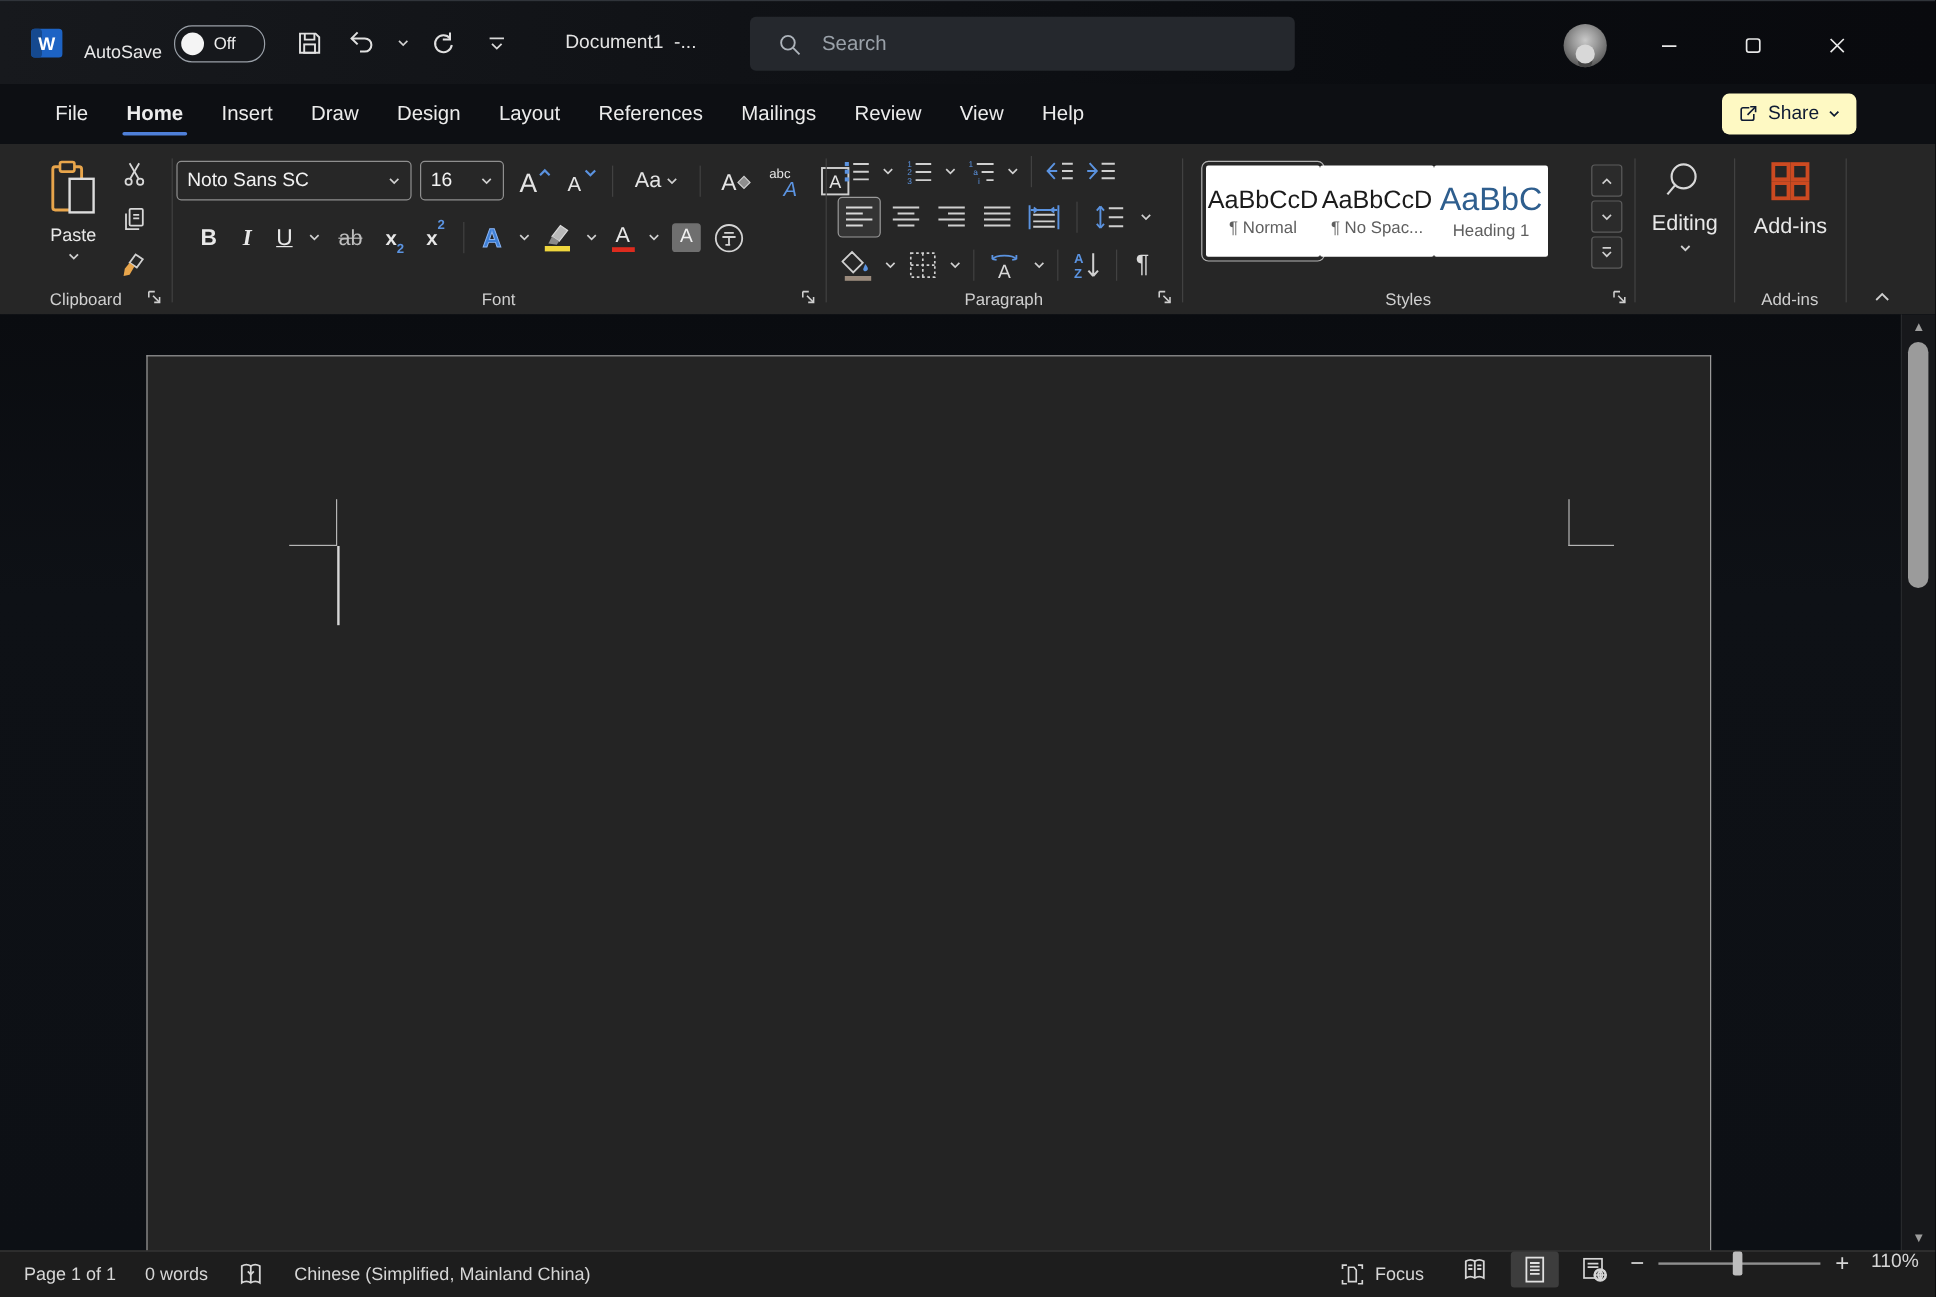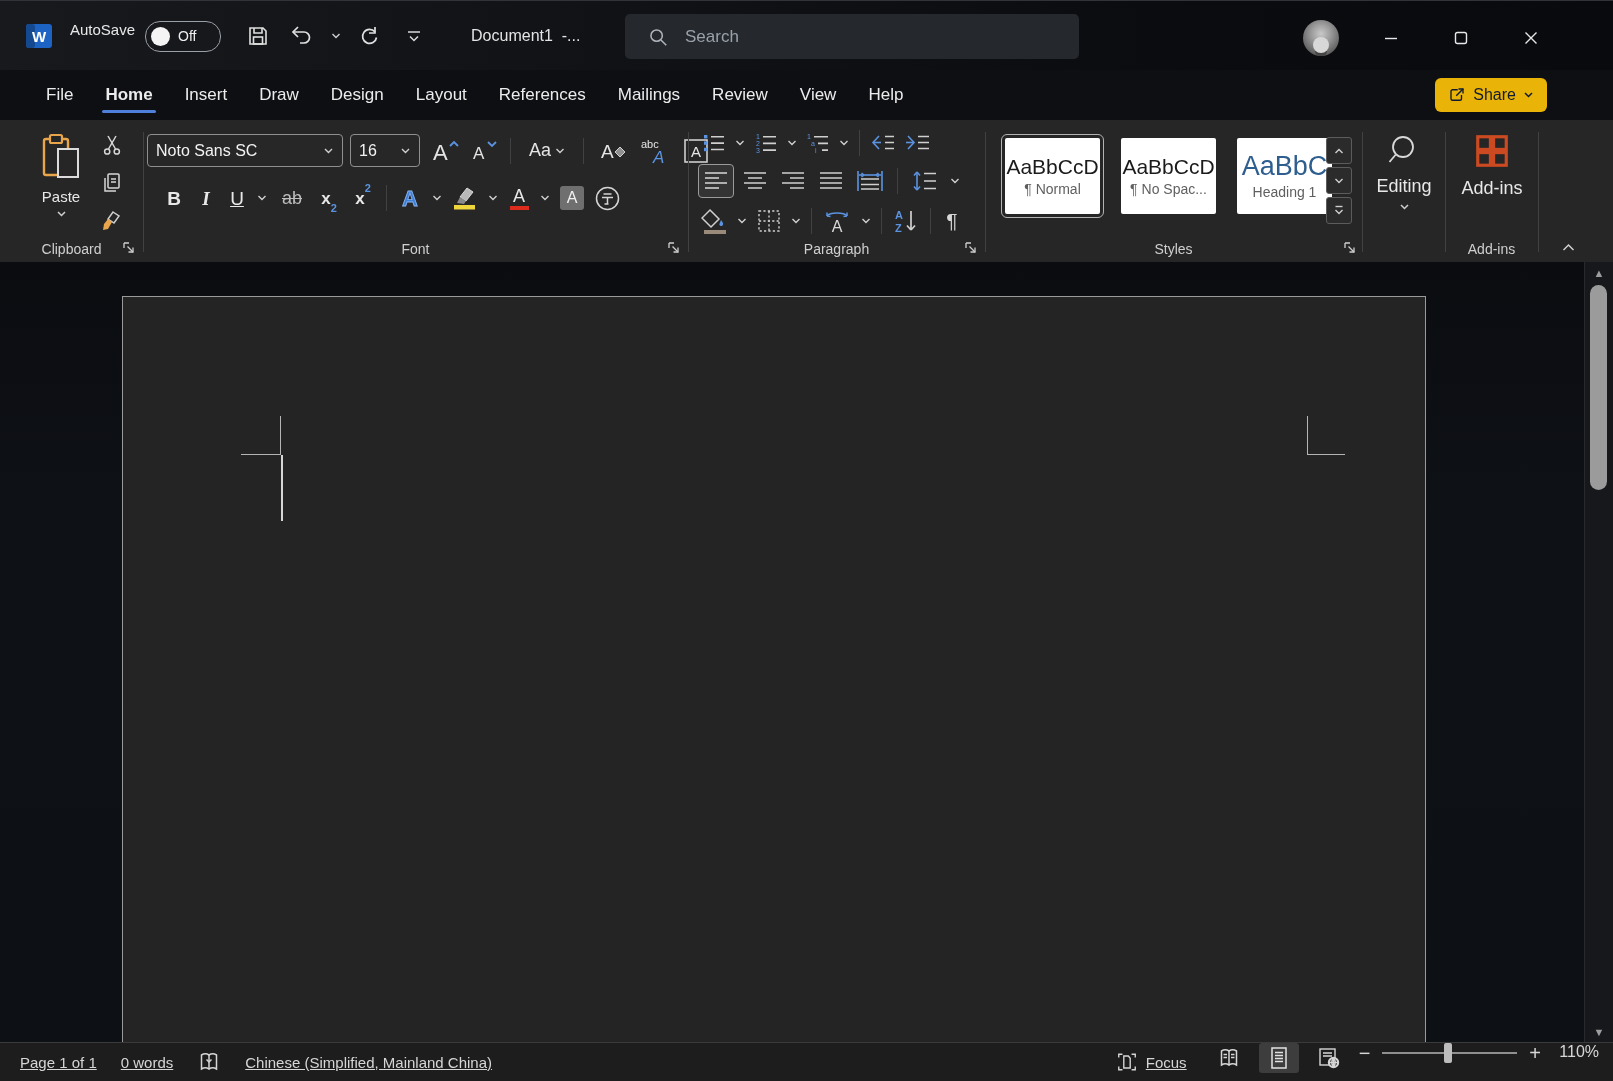--- a/index.html
+++ b/index.html
@@ -3,40 +3,40 @@
 <meta charset="utf-8">
 <style>
   html,body{margin:0;padding:0;background:#000;}
   .app{position:relative;width:1613px;height:1081px;background:#0d1014;font-family:"Liberation Sans",sans-serif;color:#e6e6e6;overflow:hidden;}
   svg{display:block;}
   
   .titlebar{position:absolute;top:0;left:0;right:0;height:70px;
     background:linear-gradient(90deg,#17191d 0%,#101216 38%,#0a0c10 72%,#090a0e 100%);
     border-top:1px solid #30343a;display:flex;align-items:center;}
   .tb-left{display:flex;align-items:center;margin-left:24px;gap:16px;}
-  .autosave{display:flex;align-items:flex-start;gap:10px;font-size:15px;color:#e8e8e8;}
+  .autosave{display:flex;align-items:flex-end;gap:10px;font-size:15px;color:#e8e8e8;}
   .toggle{width:64px;height:29px;border:1px solid #9aa0a8;border-radius:15px;background:#16181c;display:flex;align-items:center;padding:0 5px;gap:8px;cursor:pointer;}
   .knob{width:19px;height:19px;border-radius:50%;background:#f4f4f4;}
   .toggle-label{font-size:14px;color:#eee;}
   .qat{display:flex;align-items:center;gap:14px;margin-left:6px;}
   .qat-btn{width:30px;height:30px;display:flex;align-items:center;justify-content:center;border-radius:4px;}
   .doc-title{margin-left:26px;font-size:16px;color:#e4e4e4;white-space:pre;}
   .searchbox{position:absolute;left:625px;top:13px;width:432px;height:45px;background:#25282d;border-radius:5px;display:flex;align-items:center;padding-left:22px;gap:14px;}
   .searchbox input{background:transparent;border:none;outline:none;color:#cfd3d8;font-size:17px;font-family:"Liberation Sans",sans-serif;width:320px;}
   .searchbox input::placeholder{color:#9aa1a9;}
   .avatar{position:absolute;left:1303px;top:19px;width:36px;height:36px;border-radius:50%;
     background:radial-gradient(circle at 50% 38%,#c9c9c9 0%,#9a9a9a 35%,#5d5d5d 75%,#3c3c3c 100%);overflow:hidden;}
   .avatar::after{content:"";position:absolute;left:10px;top:17px;width:16px;height:16px;border-radius:50%;background:#d8d8d8;box-shadow:0 6px 0 -2px #444;}
   .winbtn{position:absolute;top:21px;width:46px;height:32px;display:flex;align-items:center;justify-content:center;}
   
   .tabrow{position:absolute;top:70px;left:0;right:0;height:50px;background:#0d0f13;display:flex;align-items:stretch;padding-left:30px;}
   .tab{position:relative;display:flex;align-items:center;padding:0 16px;font-size:17px;color:#ececec;cursor:pointer;}
   .tab.active{font-weight:bold;}
   .tab-underline{position:absolute;left:13px;right:13px;bottom:7px;height:3.5px;border-radius:2px;background:#4f80d9;}
-  .share-btn{position:absolute;right:66px;top:8px;height:34px;padding:0 13px;background:#eab308;border-radius:6px;display:flex;align-items:center;gap:7px;color:#0f1b33;font-size:16px;cursor:pointer;}
+  .share-btn{position:absolute;right:66px;top:8px;height:34px;padding:0 13px;background:#fef9c3;border-radius:6px;display:flex;align-items:center;gap:7px;color:#0f1b33;font-size:16px;cursor:pointer;}
   
   .ribbon{position:absolute;top:120px;left:0;right:0;height:142px;background:#262626;}
   .group{position:absolute;top:0;height:142px;}
   .group-label{position:absolute;left:0;right:0;bottom:5px;text-align:center;font-size:14px;color:#cfcfcf;}
   .vsep{position:absolute;top:12px;bottom:10px;width:1px;background:#414141;}
   .launcher{position:absolute;bottom:6px;width:17px;height:16px;display:flex;align-items:center;justify-content:center;cursor:pointer;}
   .rrow{position:absolute;display:flex;align-items:center;}
   .rbtn{display:inline-flex;align-items:center;justify-content:center;border-radius:4px;cursor:pointer;color:#e2e2e2;}
   .rbtn.sel{border:1px solid #9a9a9a;background:#343434;}
   .chev{flex:0 0 auto;cursor:pointer;}
@@ -64,21 +64,21 @@
   
   .canvas{position:absolute;top:262px;left:0;right:0;bottom:38px;background:linear-gradient(180deg,#0a0c10 0%,#0e1116 30%,#0d1015 100%);}
   .page{position:absolute;left:122px;top:34px;width:1302px;height:747px;background:#242424;border:1px solid #9a9a9a;border-bottom:none;}
   .mark{position:absolute;background:#b5b5b5;}
   .caret{position:absolute;left:281px;top:455px;width:2px;height:66px;background:#d6d6d6;}
   .vscroll{position:absolute;right:0;top:262px;bottom:38px;width:28px;background:#17181b;border-left:1px solid #27292c;}
   .vthumb{position:absolute;left:5px;top:23px;width:17px;height:205px;border-radius:9px;background:#9b9b9b;cursor:pointer;}
   .varrow{position:absolute;left:0;width:28px;text-align:center;color:#9d9d9d;font-size:11px;cursor:pointer;}
   
   .statusbar{position:absolute;left:0;right:0;bottom:0;height:38px;background:#1d1d1d;border-top:1px solid #3a3a3a;display:flex;align-items:center;font-size:15px;color:#d6d6d6;}
-  .st-item{display:flex;align-items:center;gap:8px;padding:0 12px;height:100%;cursor:pointer;white-space:nowrap;text-decoration:underline;}
+  .st-item{display:flex;align-items:center;gap:8px;padding:0 12px;height:100%;cursor:pointer;white-space:nowrap;}
   .st-right{position:absolute;right:14px;top:0;height:100%;display:flex;align-items:flex-start;gap:10px;}
   .viewbtn{width:40px;height:30px;display:flex;align-items:center;justify-content:center;border-radius:3px;cursor:pointer;}
   .viewbtn.active{background:#3d3d3d;}
   .zoomslider{display:flex;align-items:center;gap:12px;}
   .ztrack{position:relative;width:135px;height:2px;background:#8f8f8f;}
   .zthumb{position:absolute;left:62px;top:-9px;width:8px;height:20px;background:#bdbdbd;border-radius:2px;cursor:pointer;}
   .zsign{font-size:20px;color:#d6d6d6;cursor:pointer;line-height:1;}
   .zval{font-size:16px;min-width:48px;text-align:right;}
 </style>
 </head>
@@ -539,21 +539,21 @@
         <svg width="14" height="14" viewBox="0 0 14 14" fill="none" stroke="#cfcfcf" stroke-width="1.3">
             <path d="M2 2 h5 M2 2 v5"></path>
             <path d="M5.5 5.5 L11 11"></path>
             <path d="M11 6.5 V11 H6.5"></path>
           </svg>
       </span>
     </div>
     <div class="vsep" style="left:985px;"></div>
 
     <div class="group" style="left:985px;width:377px;">
-      <div class="rrow" style="left:20px;top:18px;gap:21px;">
+      <div class="rrow" style="left:20px;top:18px;gap:0;">
         <div class="card selected">
           <span class="sample">AaBbCcD</span>
           <span class="cname">¶ Normal</span>
         </div>
         <div class="card">
           <span class="sample">AaBbCcD</span>
           <span class="cname">¶ No Spac...</span>
         </div>
         <div class="card">
           <span class="sample h1">AaBbC</span>

